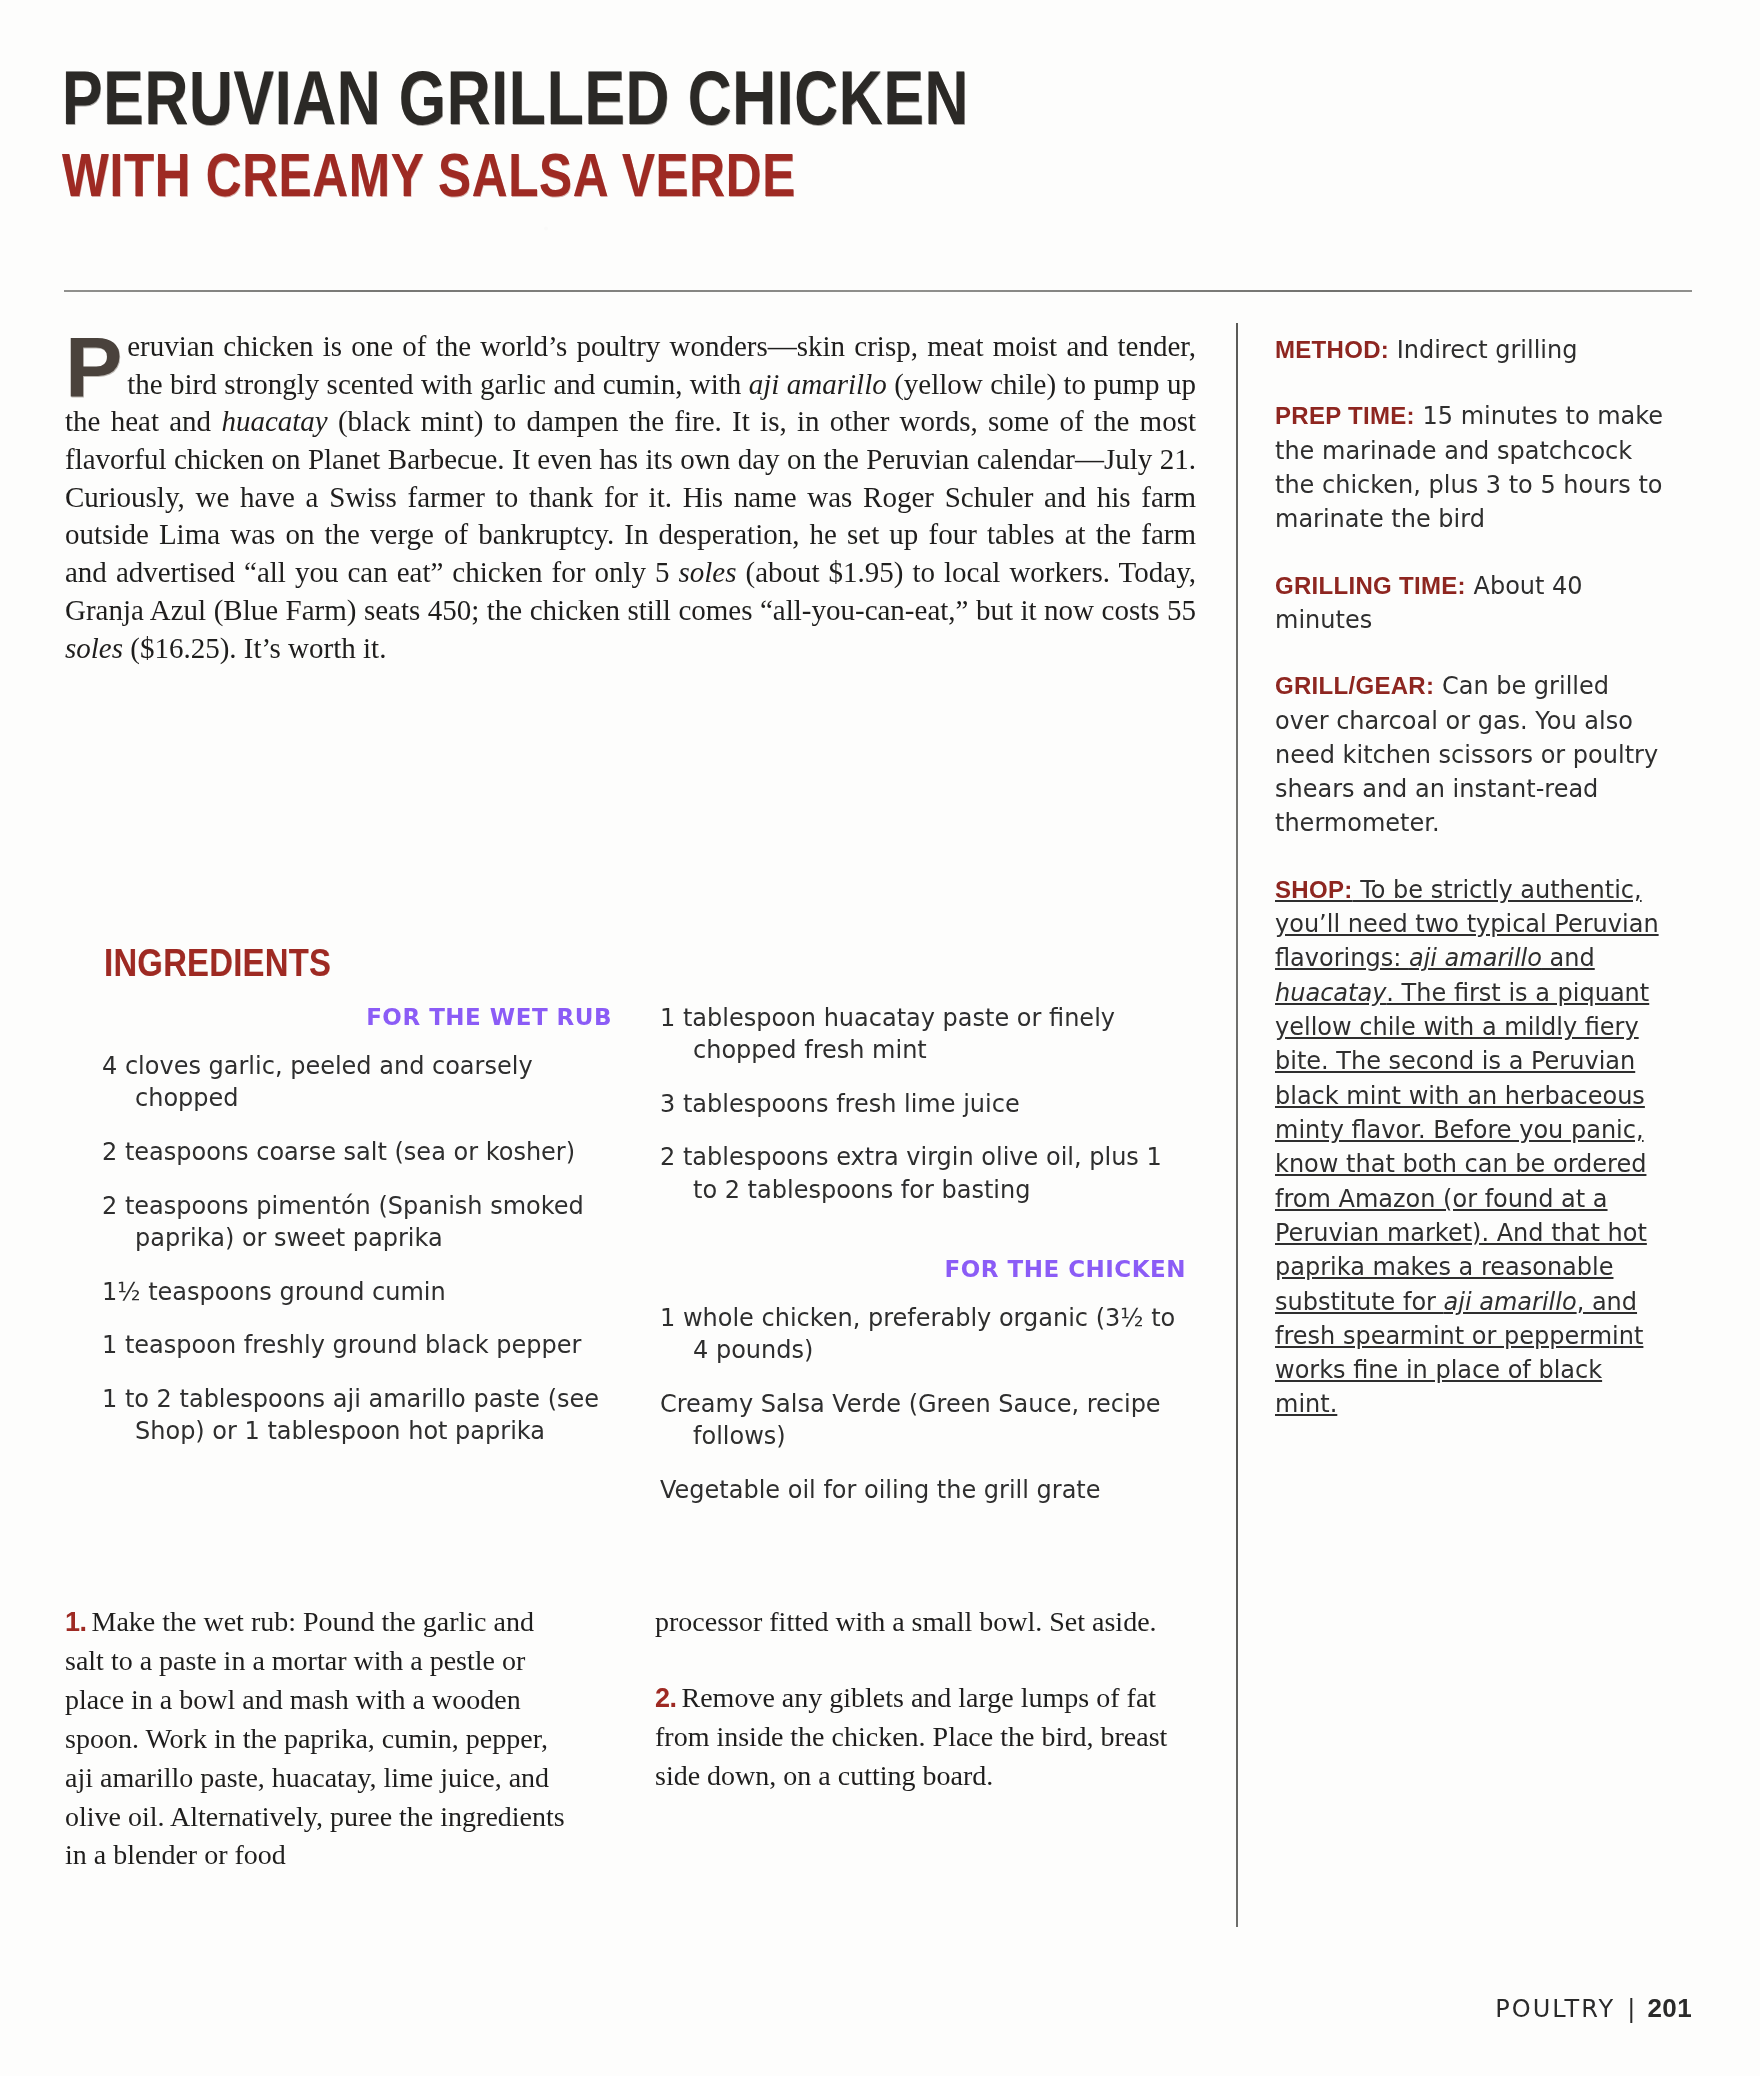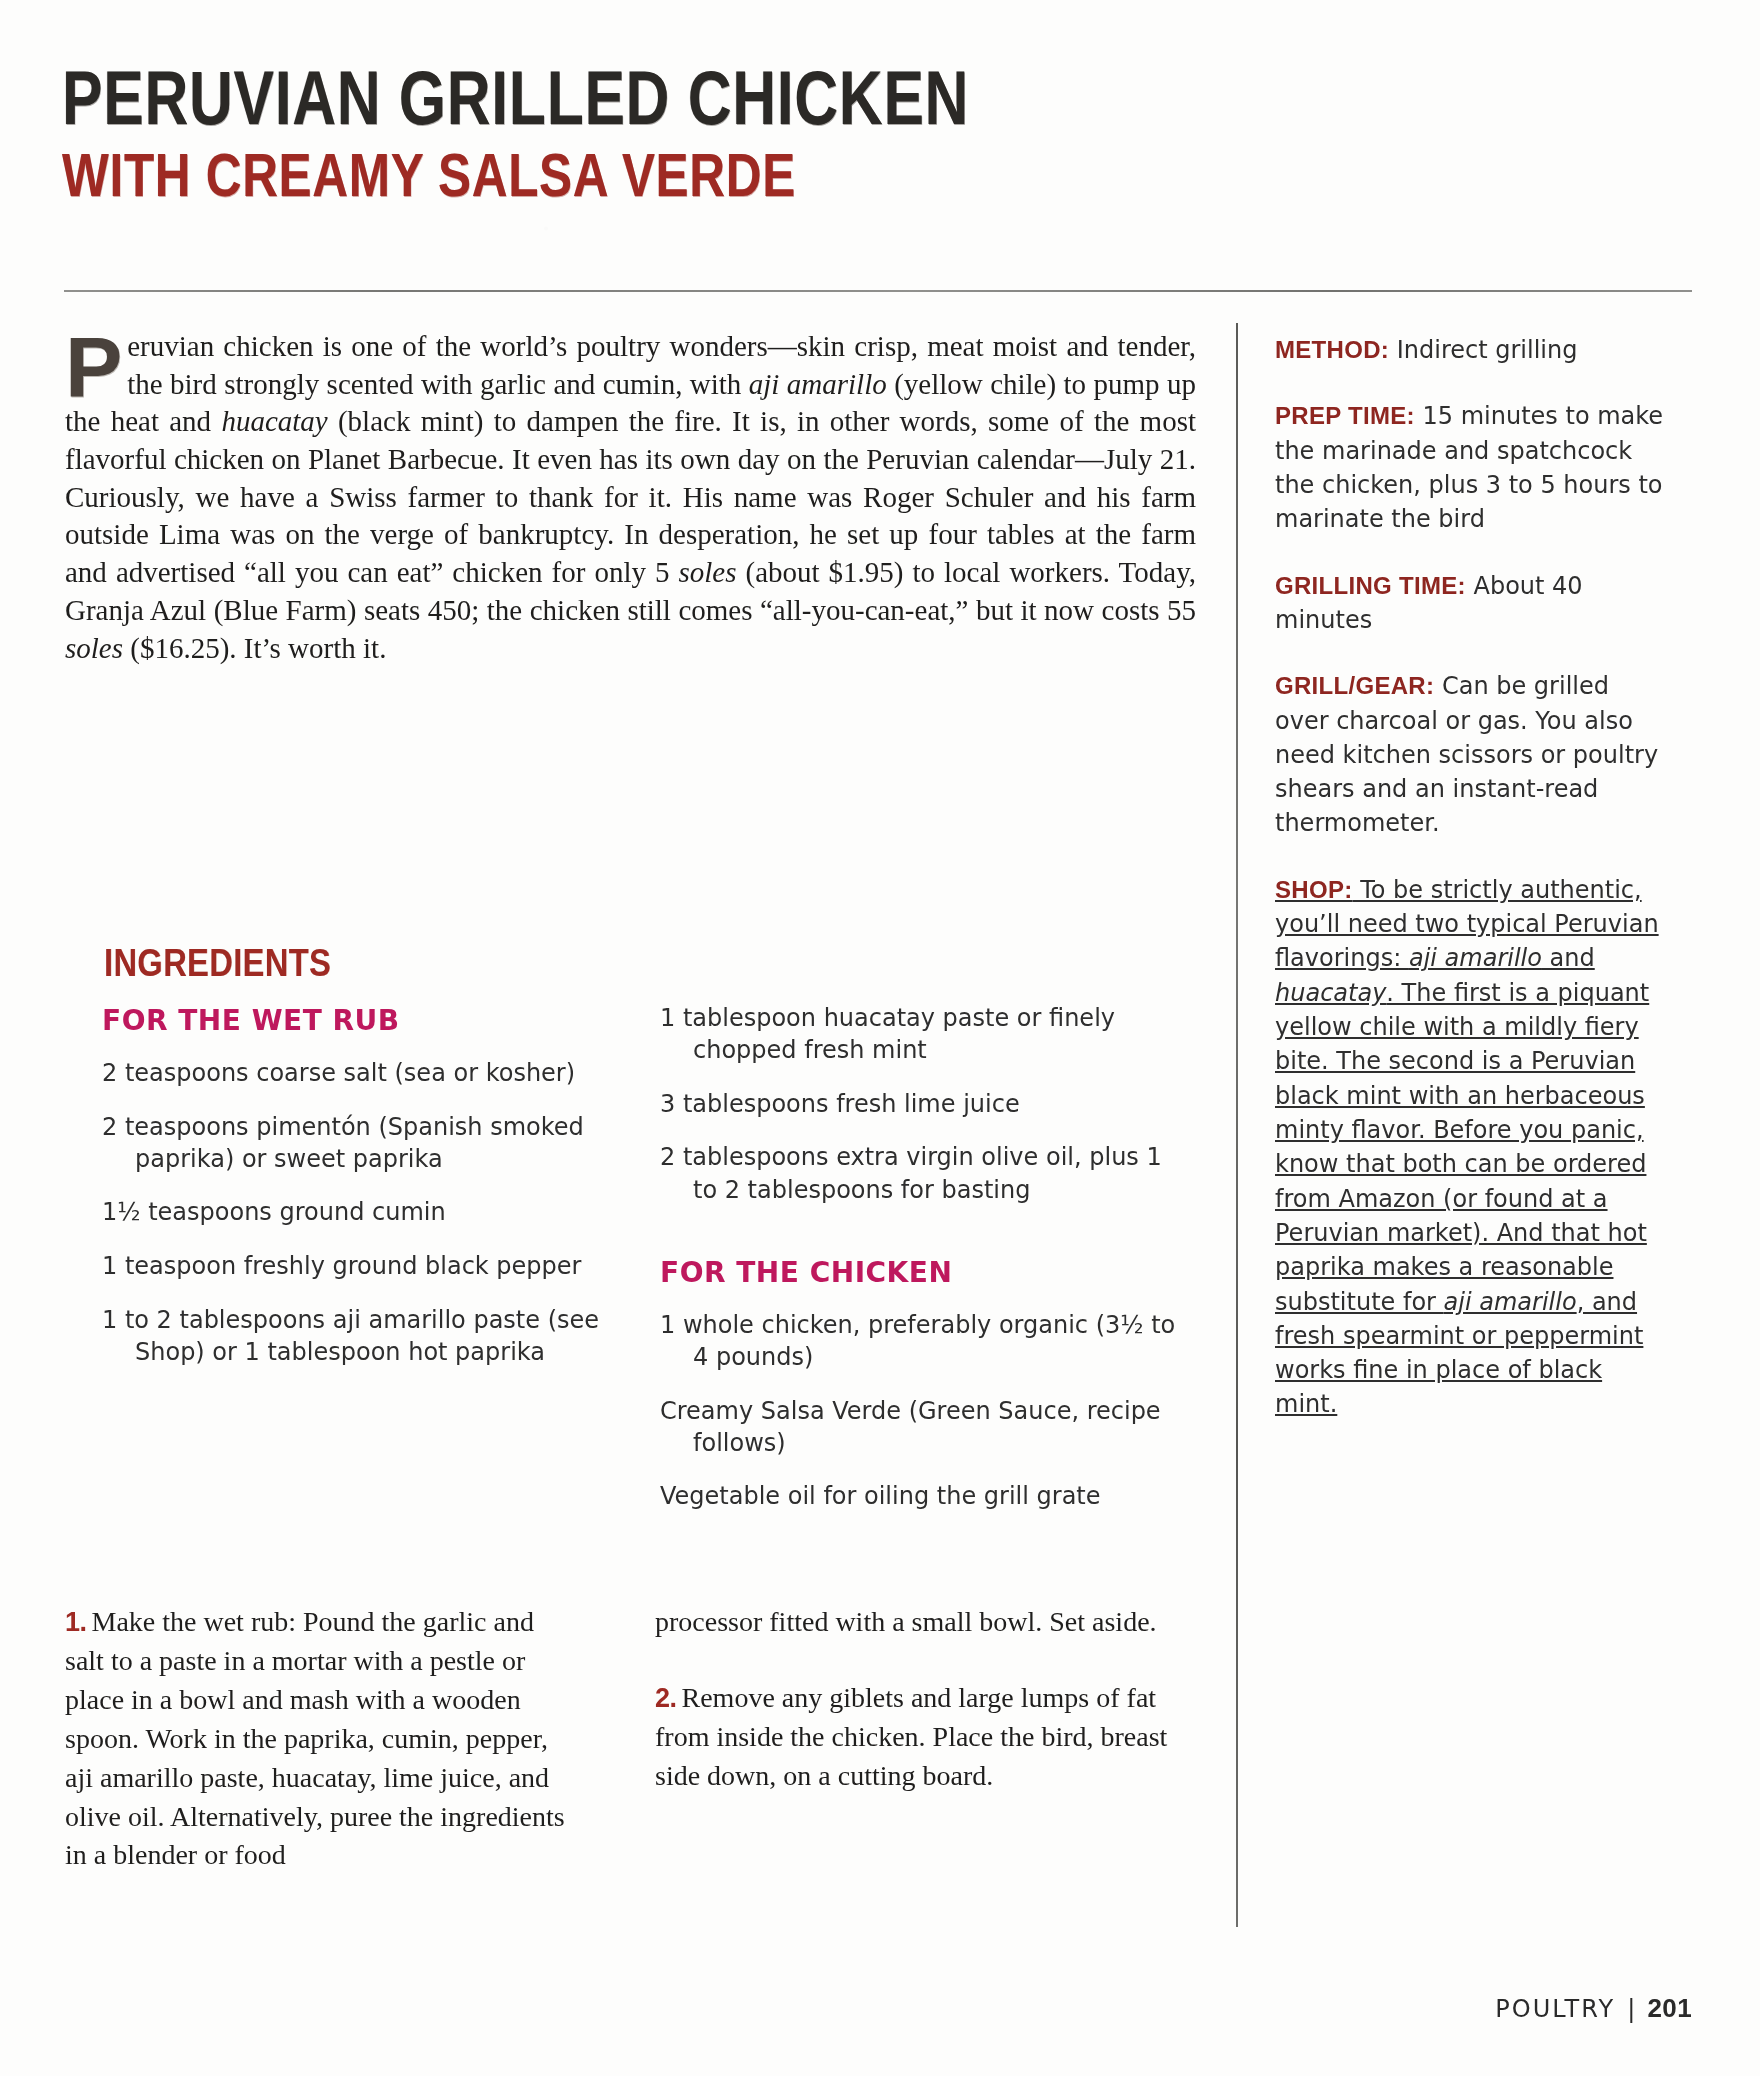--- a/index.html
+++ b/index.html
@@ -108,24 +108,25 @@
     font-family: "DejaVu Sans", "Liberation Sans", sans-serif;
     font-size: 24px;
     line-height: 1.34;
     color: #2e2e2e;
   }
   .ing-col-left  { left: 102px; top: 1002px; width: 510px; }
   .ing-col-right { left: 660px; top: 1002px; width: 526px; }
 
   .ing-subhead {
     font-weight: 700;
-    font-size: 28px;
+    font-size: 23px;
     letter-spacing: 0.5px;
-    color: #be185d;
+    color: #8b5cf6;
     margin: 0 0 17.5px 0;
+    text-align: right;
   }
   .ing-subhead.spaced { margin-top: 48px; }
   .ing-item {
     margin: 0 0 21.5px 0;
     padding-left: 33px;
     text-indent: -33px;
   }
   .ing-item:last-child { margin-bottom: 0; }
 
   
@@ -238,20 +239,21 @@
 
   <div class="headnote">
     <span class="dropcap">P</span><span><span>eruvian chicken is one of the world’s poultry wonders—skin crisp, meat moist and tender, the bird strongly scented with garlic and cumin, with </span><i>aji amarillo</i><span> (yellow chile) to pump up the heat and </span><i>huacatay</i><span> (black mint) to dampen the fire. It is, in other words, some of the most flavorful chicken on Planet Barbecue. It even has its own day on the Peruvian calendar—July 21. Curiously, we have a Swiss farmer to thank for it. His name was Roger Schuler and his farm outside Lima was on the verge of bankruptcy. In desperation, he set up four tables at the farm and advertised “all you can eat” chicken for only 5 </span><i>soles</i><span> (about $1.95) to local workers. Today, Granja Azul (Blue Farm) seats 450; the chicken still comes “all-you-can-eat,” but it now costs 55 </span><i>soles</i><span> ($16.25). It’s worth it.</span></span>
   </div>
 
   <div class="ingredients-heading">INGREDIENTS</div>
 
   <div class="ing-col ing-col-left">
     <div class="ing-subhead">FOR THE WET RUB</div>
     <div>
+        <div class="ing-item">4 cloves garlic, peeled and coarsely chopped</div>
         <div class="ing-item">2 teaspoons coarse salt (sea or kosher)</div>
         <div class="ing-item">2 teaspoons pimentón (Spanish smoked paprika) or sweet paprika</div>
         <div class="ing-item">1½ teaspoons ground cumin</div>
         <div class="ing-item">1 teaspoon freshly ground black pepper</div>
         <div class="ing-item">1 to 2 tablespoons aji amarillo paste (see Shop) or 1 tablespoon hot paprika</div>
       </div>
   </div>
 
   <div class="ing-col ing-col-right">
     <div>

